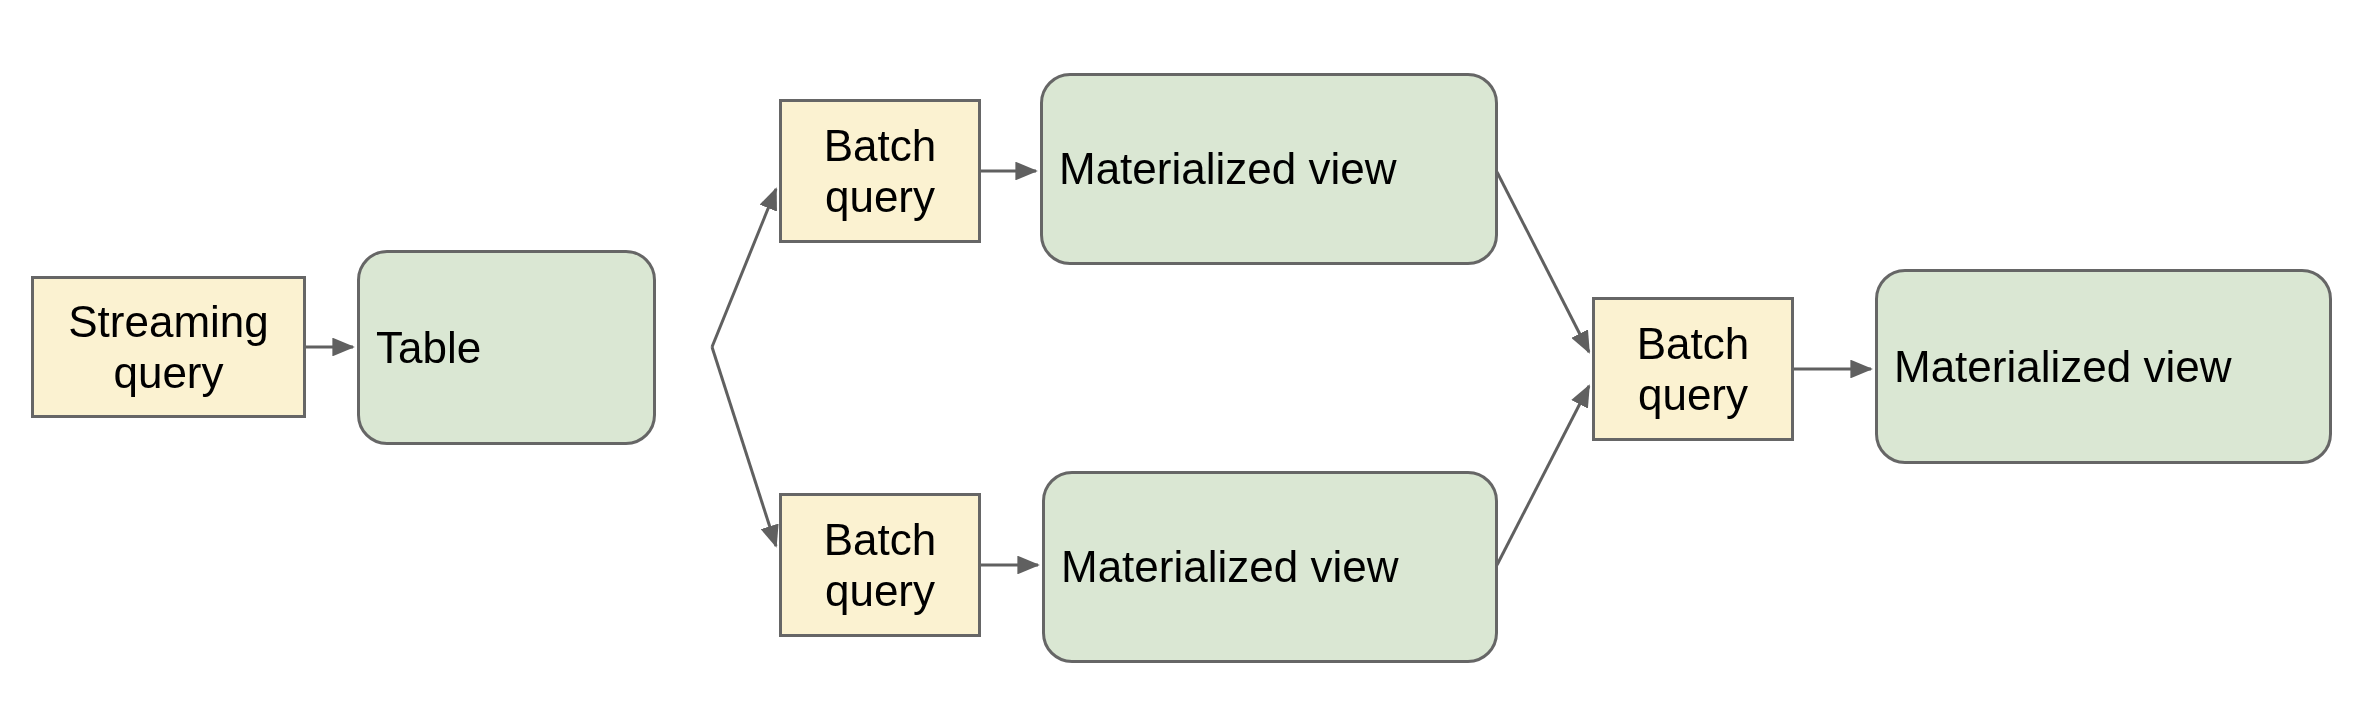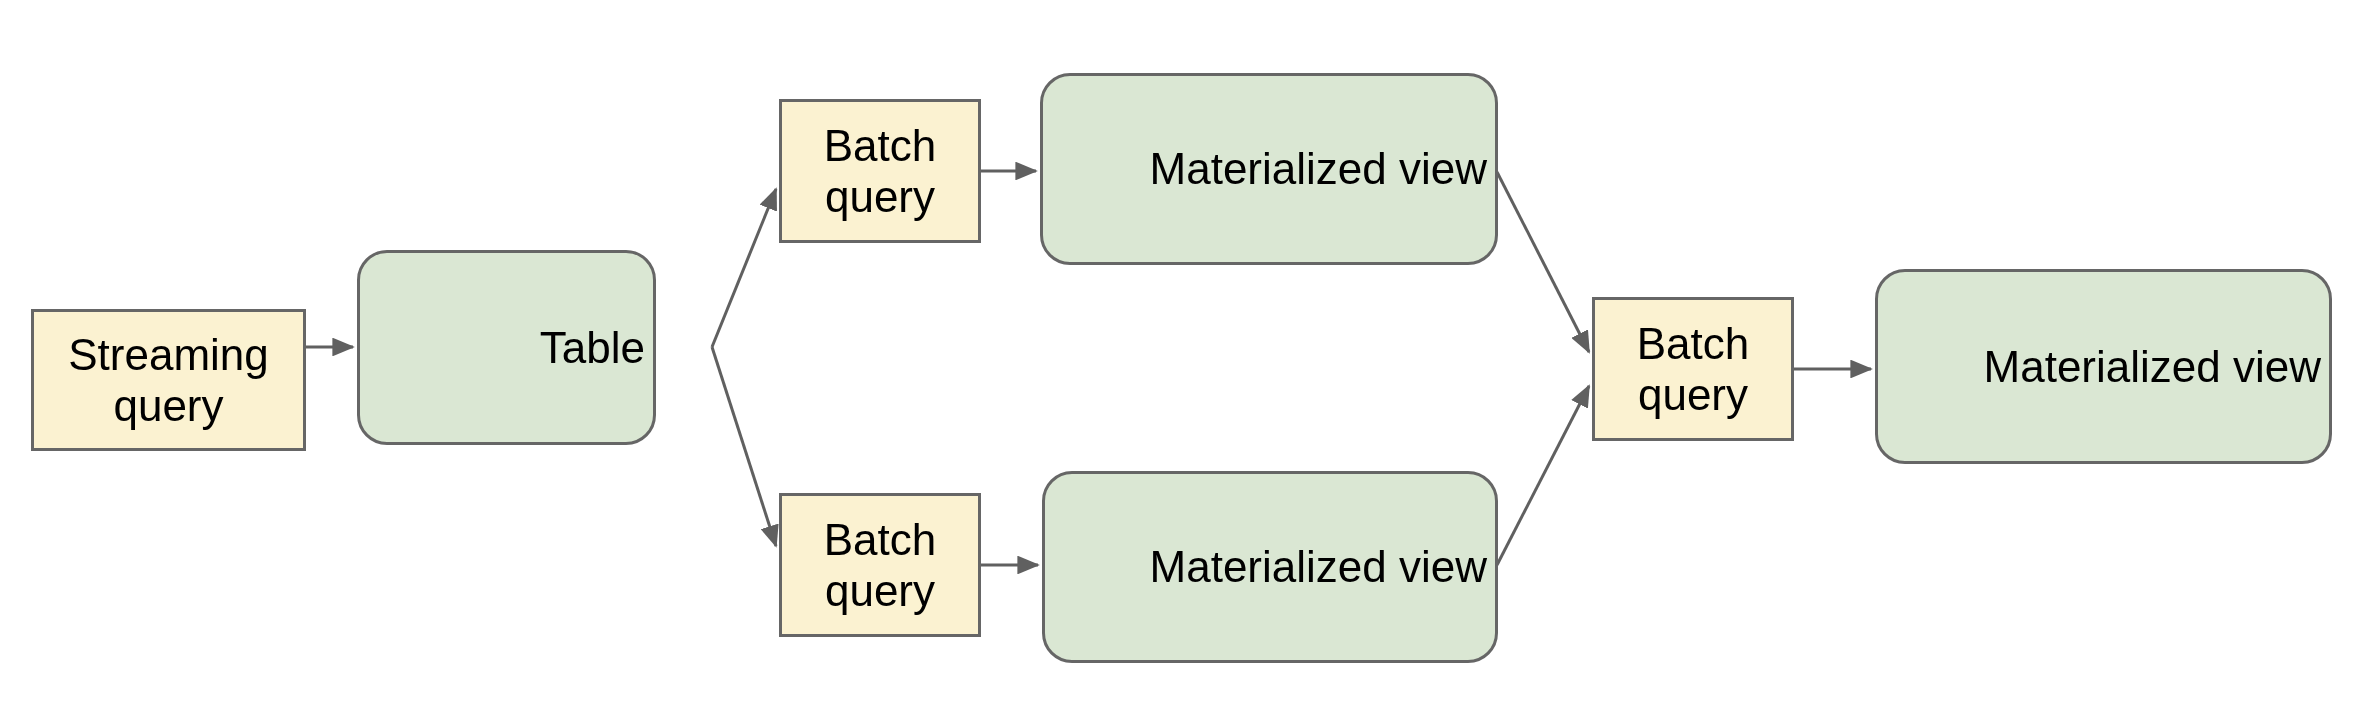--- a/index.html
+++ b/index.html
@@ -13,21 +13,21 @@
     height: 720px;
     background: #ffffff;
     font-family: "Liberation Sans", sans-serif;
     overflow: hidden;
   }
   .node {
     position: absolute;
     box-sizing: border-box;
     display: flex;
     align-items: center;
-    justify-content: flex-end;
+    justify-content: flex-start;
     text-align: center;
     border: 3px solid var(--outline, #666666);
     font-size: 44px;
     line-height: 1.16;
     color: var(--text, #000000);
   }
   .node .label {
     display: block;
     padding: 0 8px;
     white-space: normal;
@@ -35,21 +35,21 @@
   .query {
     background: var(--query-fill, #fbf2d1);
     border-radius: 0;
   }
   .view {
     background: var(--view-fill, #dae7d3);
     border-radius: 30px;
     padding-left: 8px;
   }
   
-  #n-streaming { left: 31px;   top: 276px; width: 275px; height: 142px; margin-top: 33px; }
+  #n-streaming { left: 31px;   top: 276px; width: 275px; height: 142px; }
   #n-table     { left: 357px;  top: 250px; width: 299px; height: 195px; }
   #n-bq-top    { left: 779px;  top: 99px;  width: 202px; height: 144px; }
   #n-mv-top    { left: 1040px; top: 73px;  width: 458px; height: 192px; }
   #n-bq-bottom { left: 779px;  top: 493px; width: 202px; height: 144px; }
   #n-mv-bottom { left: 1042px; top: 471px; width: 456px; height: 192px; }
   #n-bq-right  { left: 1592px; top: 297px; width: 202px; height: 144px; }
   #n-mv-right  { left: 1875px; top: 269px; width: 457px; height: 195px; }
 
   svg.wires {
     position: absolute;

